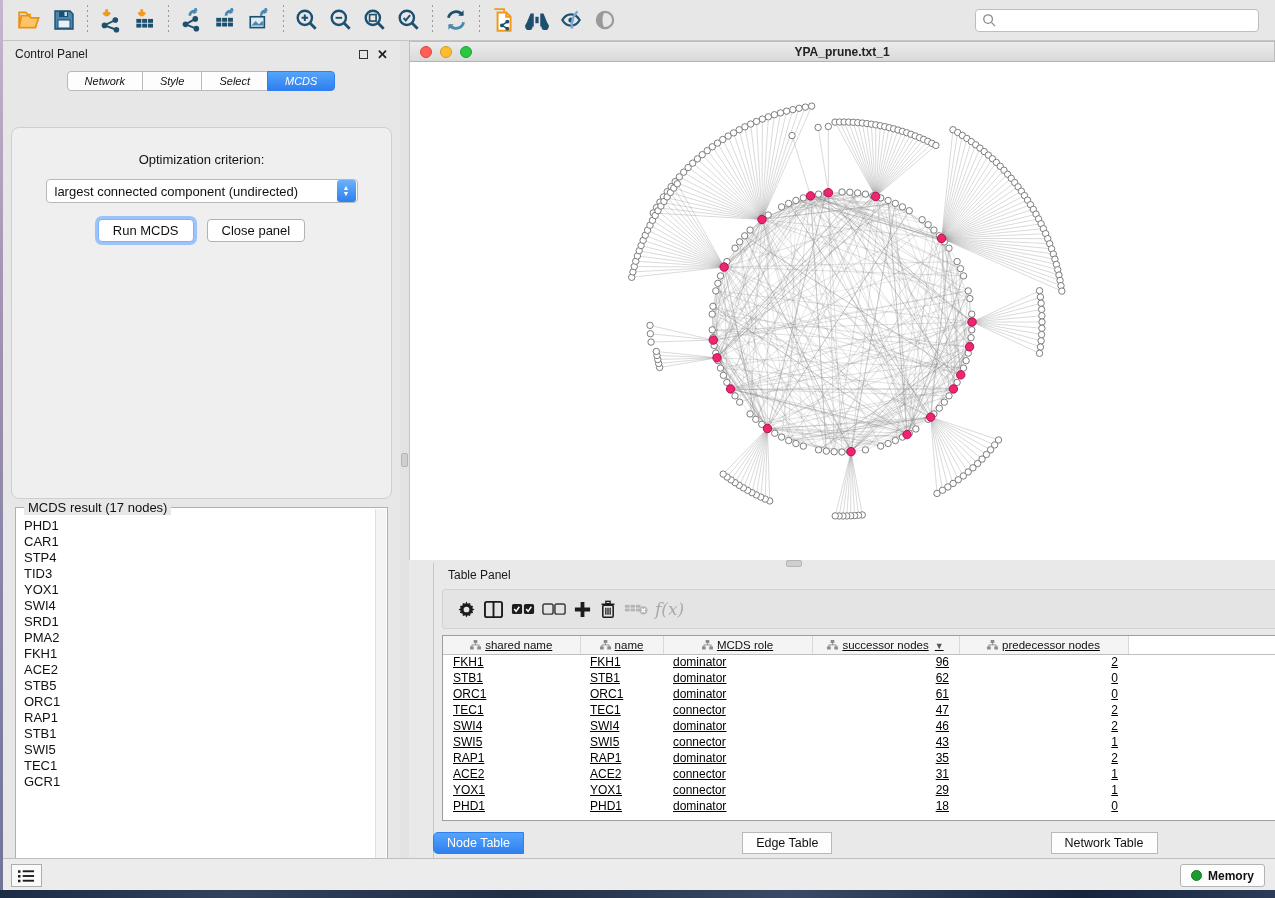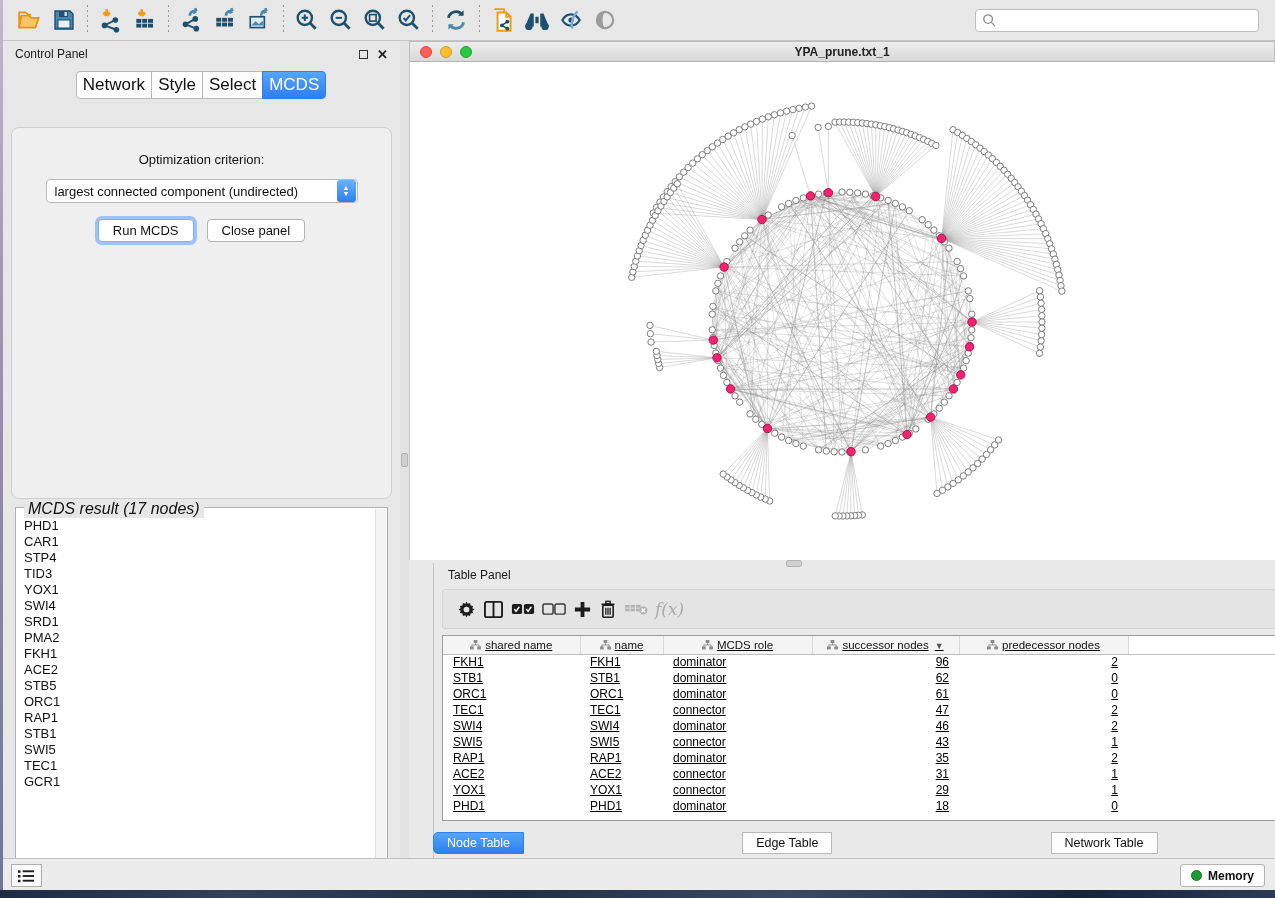--- a/index.html
+++ b/index.html
@@ -23,39 +23,39 @@
   .searchbox input { border:none; outline:none; flex:1; font-size:12px; font-family:"Liberation Sans",sans-serif; background:transparent; }
 
   
   .control-panel { position:absolute; left:0; top:41px; width:397px; height:817px; background:#e7e7e7; }
   .cp-titlebar { height:26px; display:flex; align-items:center; padding:0 12px; }
   .cp-title { font-size:12px; color:#1a1a1a; }
   .win-btns { margin-left:auto; display:flex; gap:9px; align-items:center; }
   .wb-float { width:9px; height:9px; border:1.5px solid #333; }
   .wb-close { font-size:13px; font-weight:bold; color:#222; line-height:9px; }
   .cp-tabs { display:flex; justify-content:center; position:relative; z-index:2; margin-top:4px; }
-  .cp-tab { font-size:17px; padding:3px 6px; background:#fdfdfd; border:1px solid #b9b9b9; margin-left:-1px; color:#111; }
+  .cp-tab { font-size:11px; padding:3px 17px; background:#fdfdfd; border:1px solid #b9b9b9; margin-left:-1px; color:#111;font-style:italic; }
   .cp-tab:first-child { border-top-left-radius:4px; border-bottom-left-radius:4px; }
   .cp-tab:last-child { border-top-right-radius:4px; border-bottom-right-radius:4px; }
   .cp-tab.active { background:linear-gradient(#55a5fb,#2e7ff1); color:#fff; border-color:#2e7ff1; }
   .cp-body { position:absolute; left:8px; top:86px; width:381px; height:372px; background:#efefef;
     border:1px solid #cfcfcf; border-radius:8px; }
   .opt-label { text-align:center; margin-top:24px; font-size:13px; color:#111; }
   .opt-select { margin:12px auto 0; width:312px; height:24px; background:#fff; border:1px solid #b8b8b8;
     border-radius:4px; display:flex; align-items:center; position:relative; }
   .opt-select .sel-text { flex:1; font-size:13px; padding-left:8px; color:#111; white-space:nowrap; }
   .sel-stepper { width:19px; height:22px; margin-right:1px; border-radius:3px;
     background:linear-gradient(#6cb1f9,#2d7ff0); display:flex; flex-direction:column; align-items:center; justify-content:center; color:#fff; }
   .sel-stepper span { font-size:7px; line-height:6px; }
   .cp-buttons { display:flex; justify-content:center; gap:13px; margin-top:16px; }
   .btn { font-size:13px; background:#fff; border:1px solid #b3b3b3; border-radius:4px; padding:3px 14px; color:#111; }
   .btn.focused { box-shadow:0 0 0 3px rgba(98,165,255,.6); border-color:#7fb3f7; }
 
   .mcds-box { position:absolute; left:12px; top:466px; width:373px; height:372px; background:#fff; border:1px solid #b0b0b0; }
-  .mcds-legend { position:absolute; left:8px; top:-8px; background:#e7e7e7; padding:0 4px; font-size:16px; color:#111;font-style:italic; }
+  .mcds-legend { position:absolute; left:8px; top:-8px; background:#e7e7e7; padding:0 4px; font-size:13px; color:#111; }
   .mcds-list { position:absolute; left:0; top:4px; right:12px; bottom:2px; overflow:hidden; padding:6px 0 0 8px; }
   .mcds-list div { font-size:13px; line-height:16px; color:#111; }
   .mcds-scroll { position:absolute; right:1px; top:1px; width:11px; height:calc(100% - 2px); background:#f4f4f4; border-left:1px solid #e0e0e0; }
 
   
   .vdivider { position:absolute; left:397px; top:41px; width:9px; height:817px; background:#e3e3e3; }
   .vhandle { position:absolute; left:1px; top:412px; width:7px; height:14px; background:#cfcfcf; border:1px solid #b5b5b5; border-radius:2px; }
 
   
   .net-window { position:absolute; left:406px; top:41px; width:866px; height:519px; }

